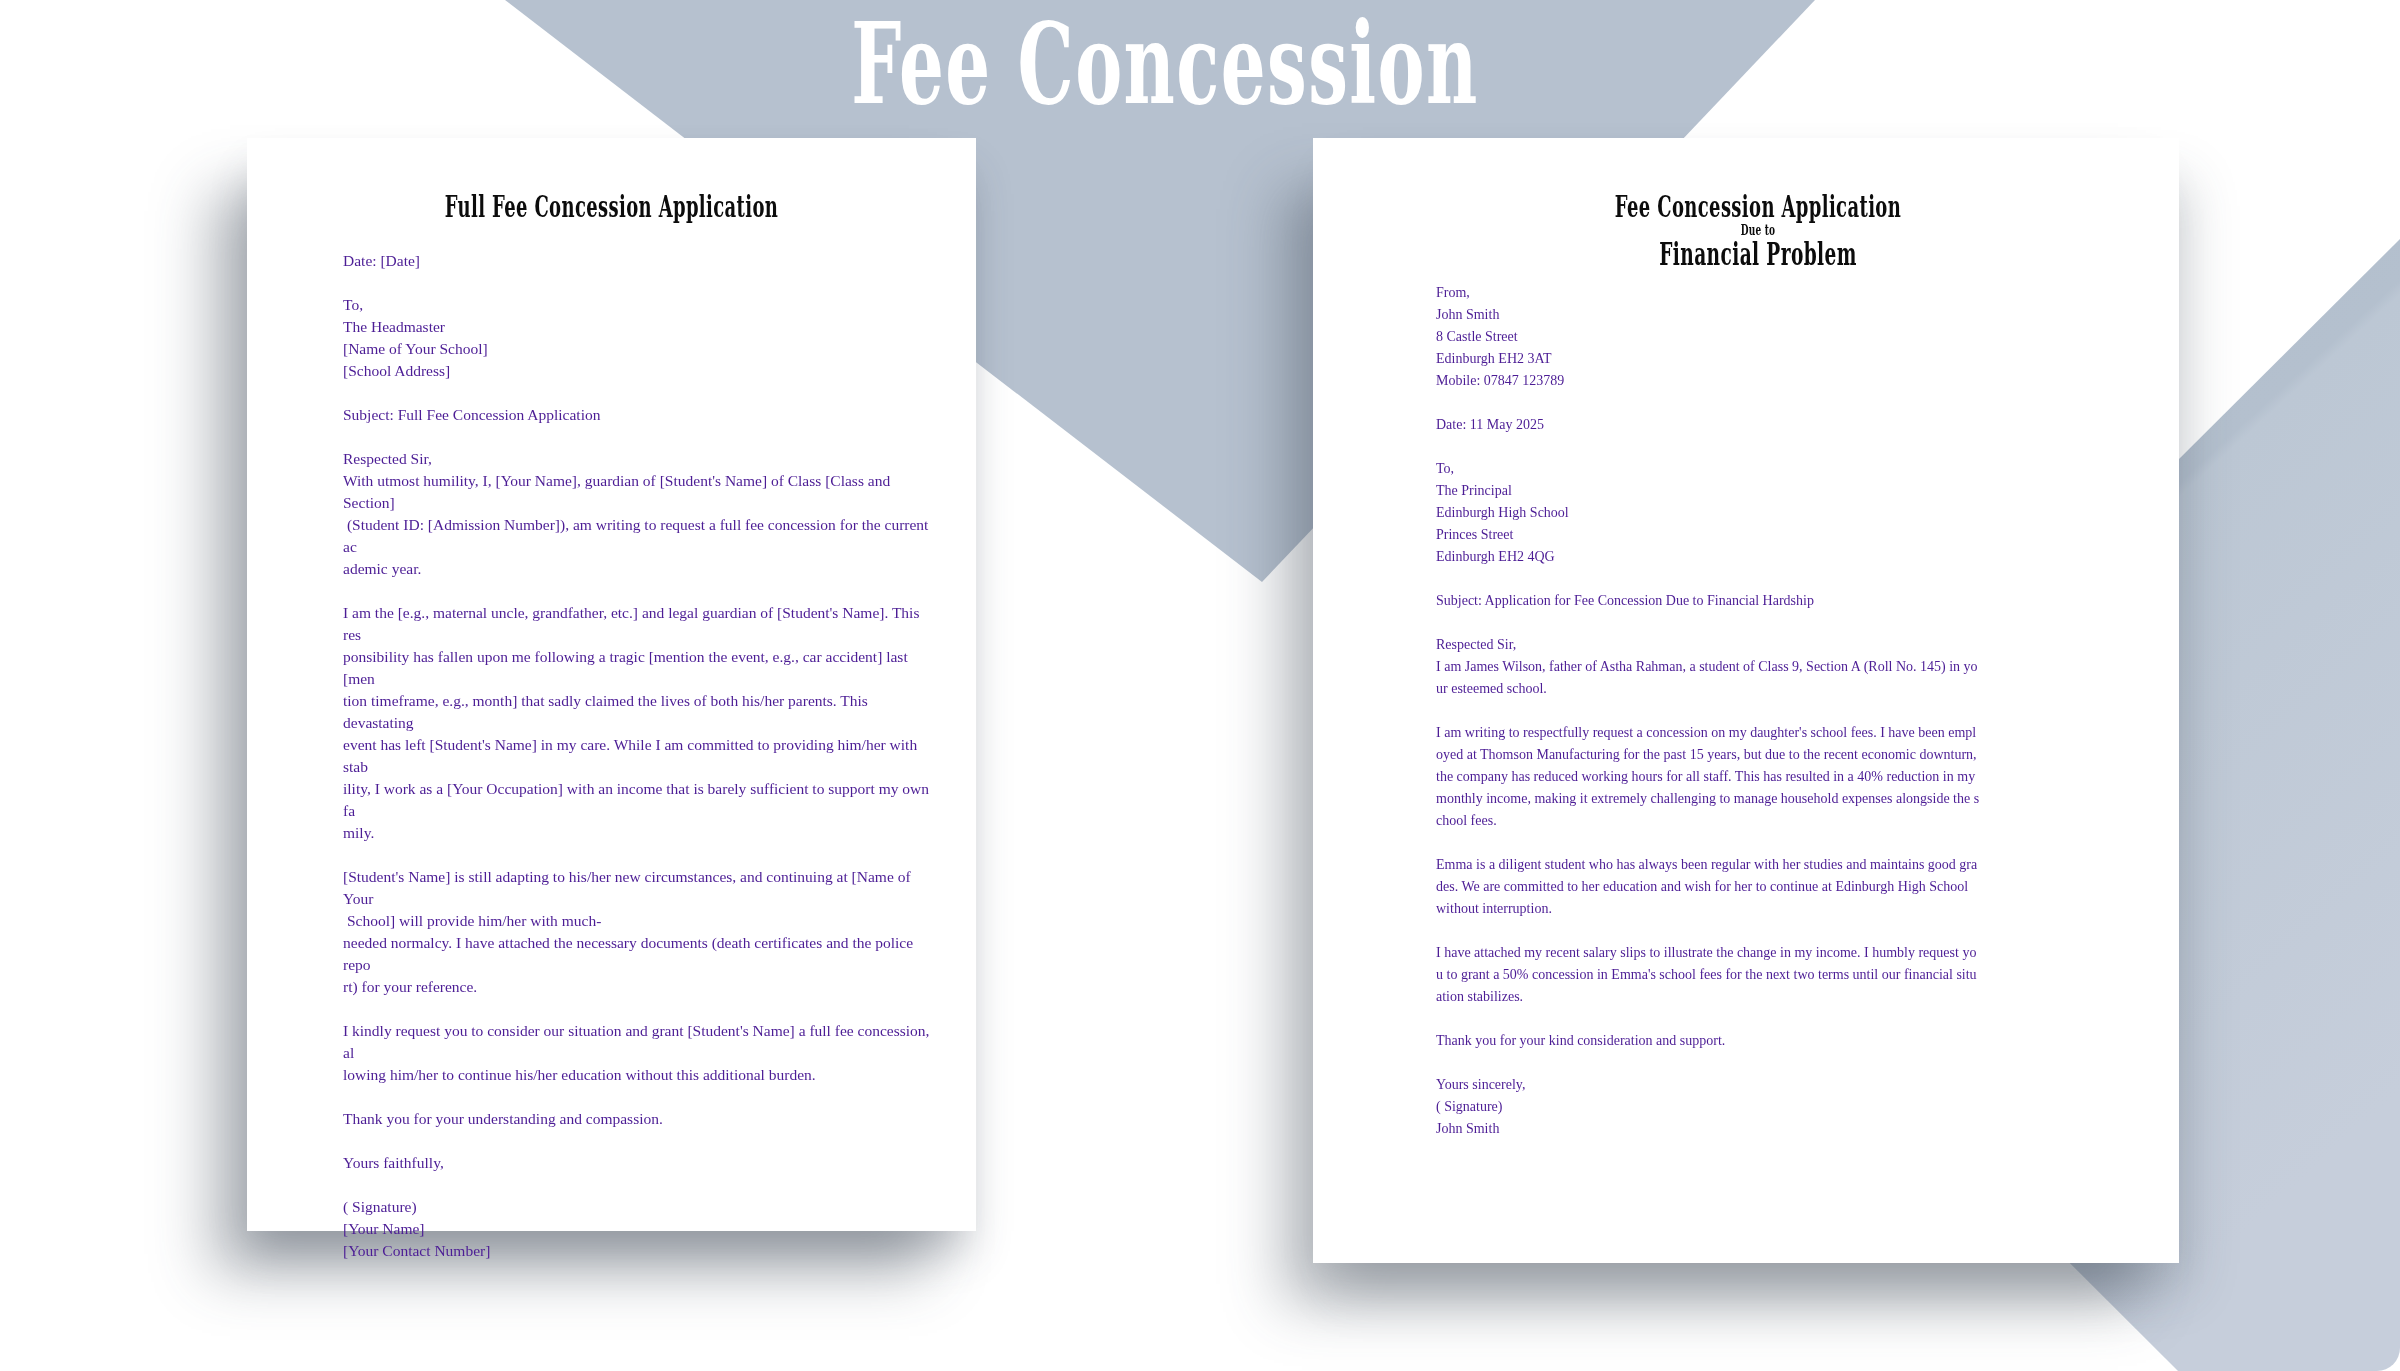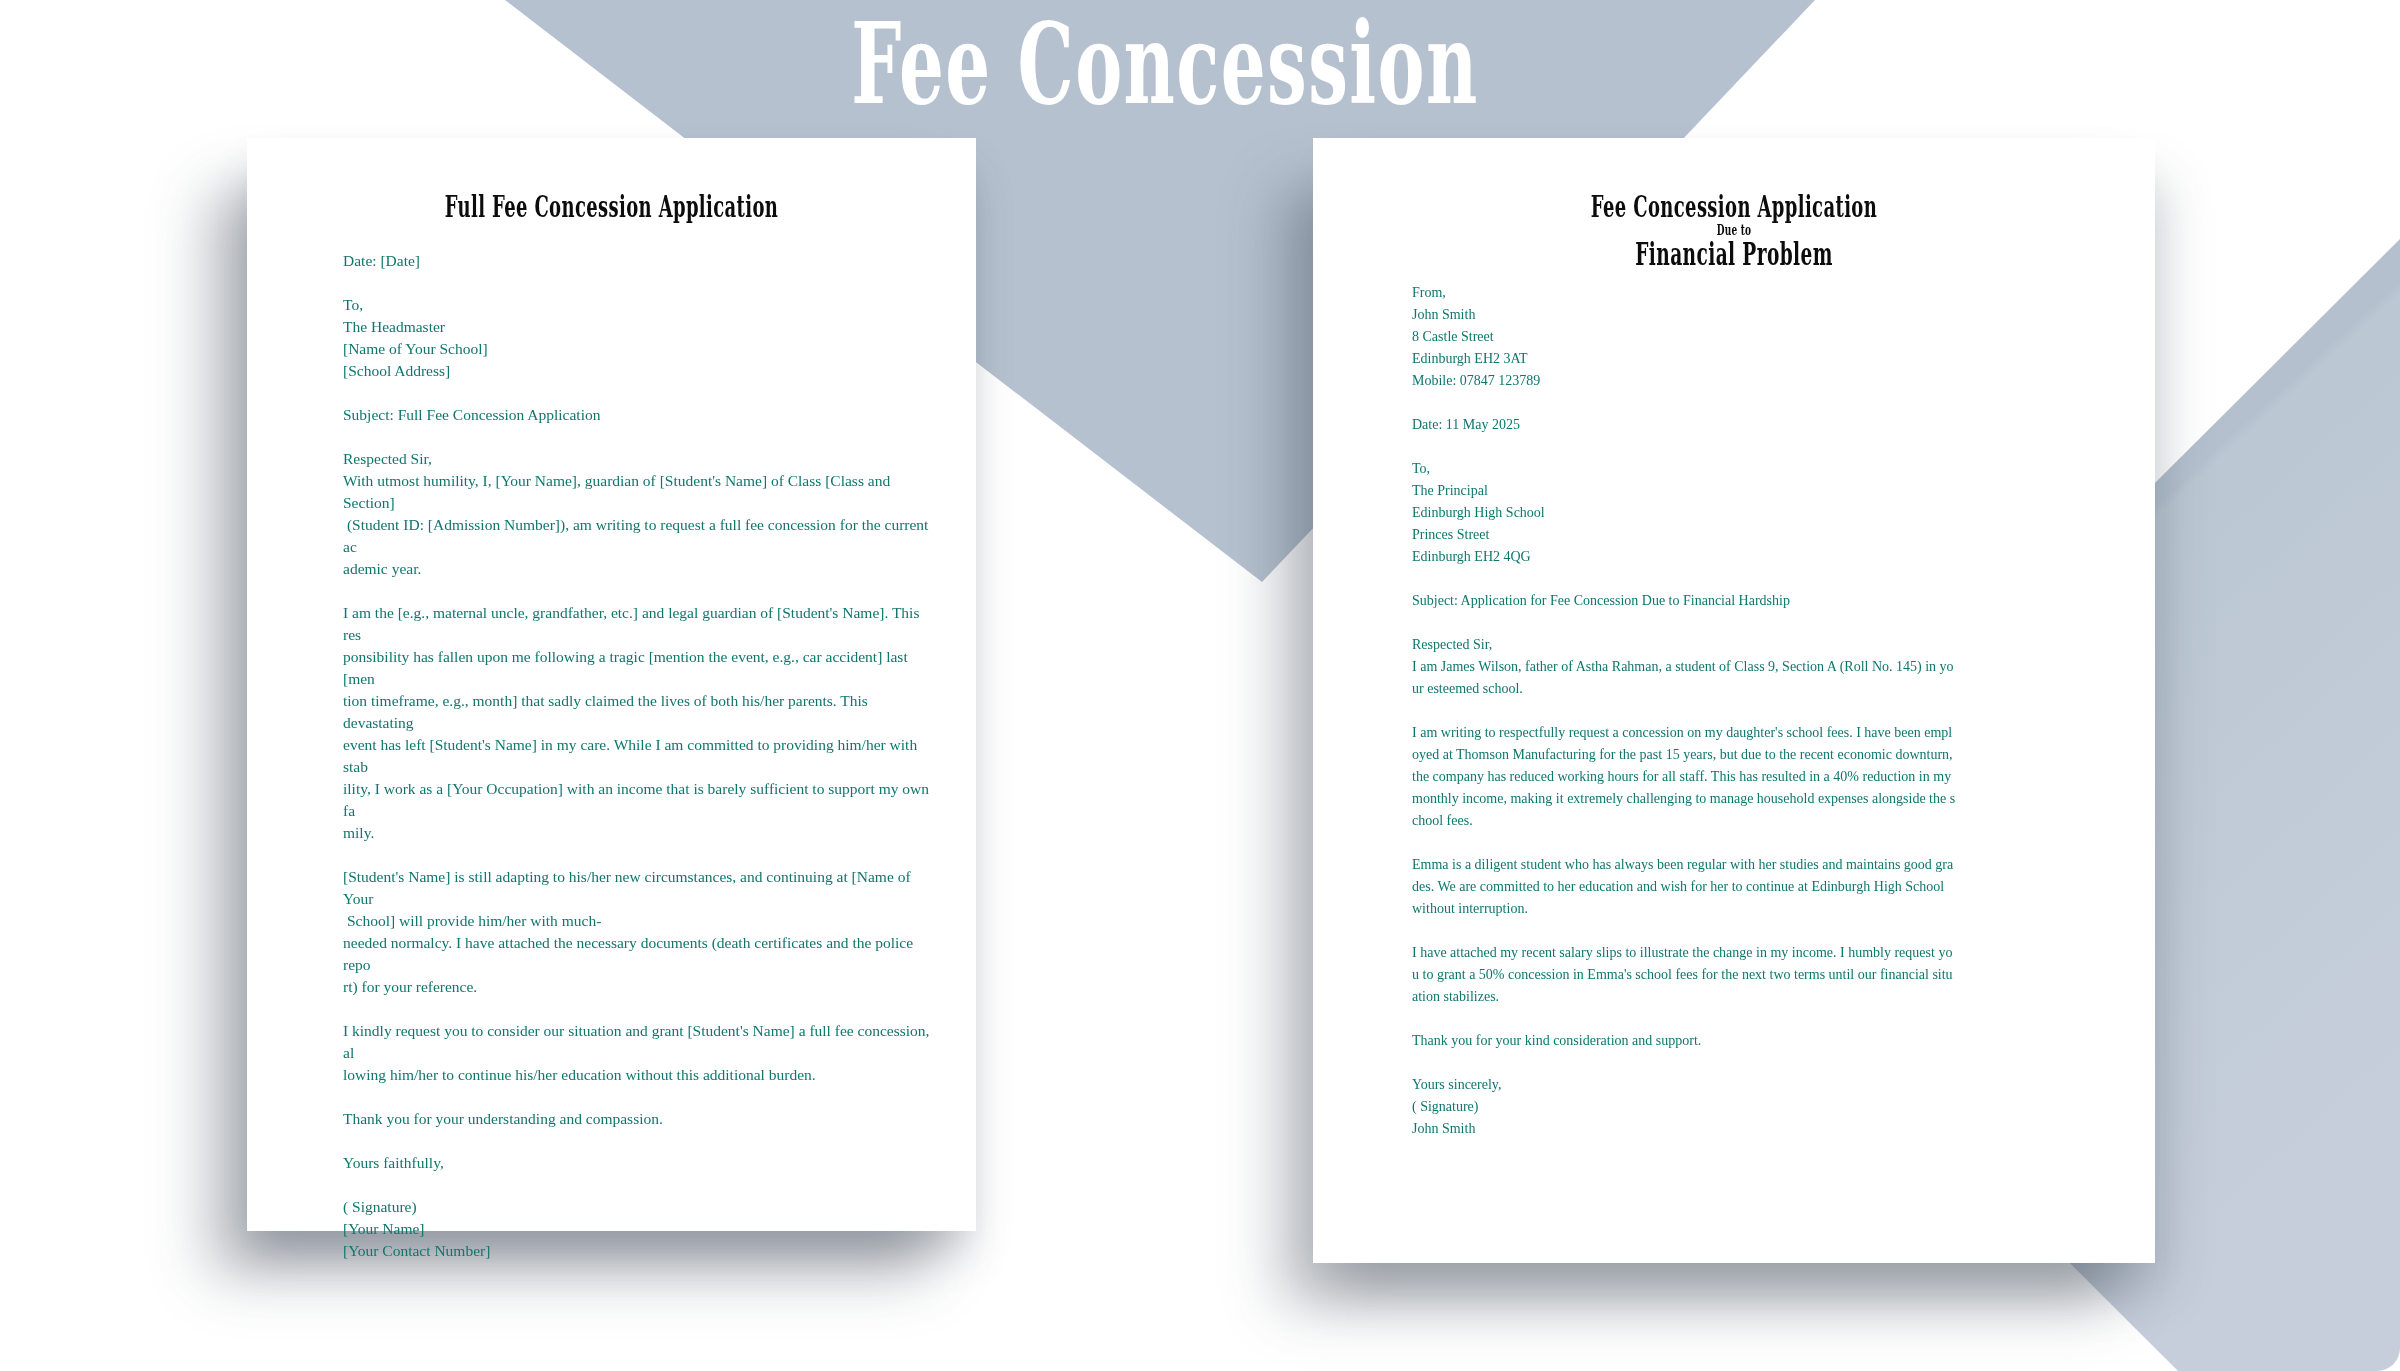--- a/index.html
+++ b/index.html
@@ -32,37 +32,38 @@
     background:#ffffff;
     z-index:2;
   }
   .page-left{
     left:247px;top:138px;width:729px;height:1093px;
     box-shadow:-42px 48px 55px -6px rgba(60,70,85,0.38), 0 28px 40px -8px rgba(60,70,85,0.30);
   }
   .page-right{
     left:1313px;top:138px;width:842px;height:1125px;
     box-shadow:-36px 46px 55px -6px rgba(60,70,85,0.38), 16px 34px 48px -10px rgba(60,70,85,0.25);
+    padding-left:24px;
   }
   .doc-title{
     margin-top:54px;
     width:100%;
     text-align:center;
     font-family:"DejaVu Serif", serif;
     font-weight:bold;
     color:#0c0c0c;
     transform:scaleX(0.60);
     transform-origin:50% 0;
     white-space:nowrap;
   }
   .doc-title .t-big{font-size:30px;line-height:30px;letter-spacing:0.02em;}
   .doc-title .t-small{font-size:15px;line-height:16px;letter-spacing:0.02em;}
   .doc-title .t-big2{font-size:31px;line-height:32px;letter-spacing:0.02em;}
   .letter-body{
-    color:#0f766e;
+    color:#4c1d95;
     white-space:pre-wrap;
     font-family:"Liberation Serif", serif;
   }
   .page-left .letter-body{
     margin:28px 40px 0 96px;
     font-size:15.5px;
     line-height:22px;
   }
   .page-right .letter-body{
     margin:12px 40px 0 99px;

